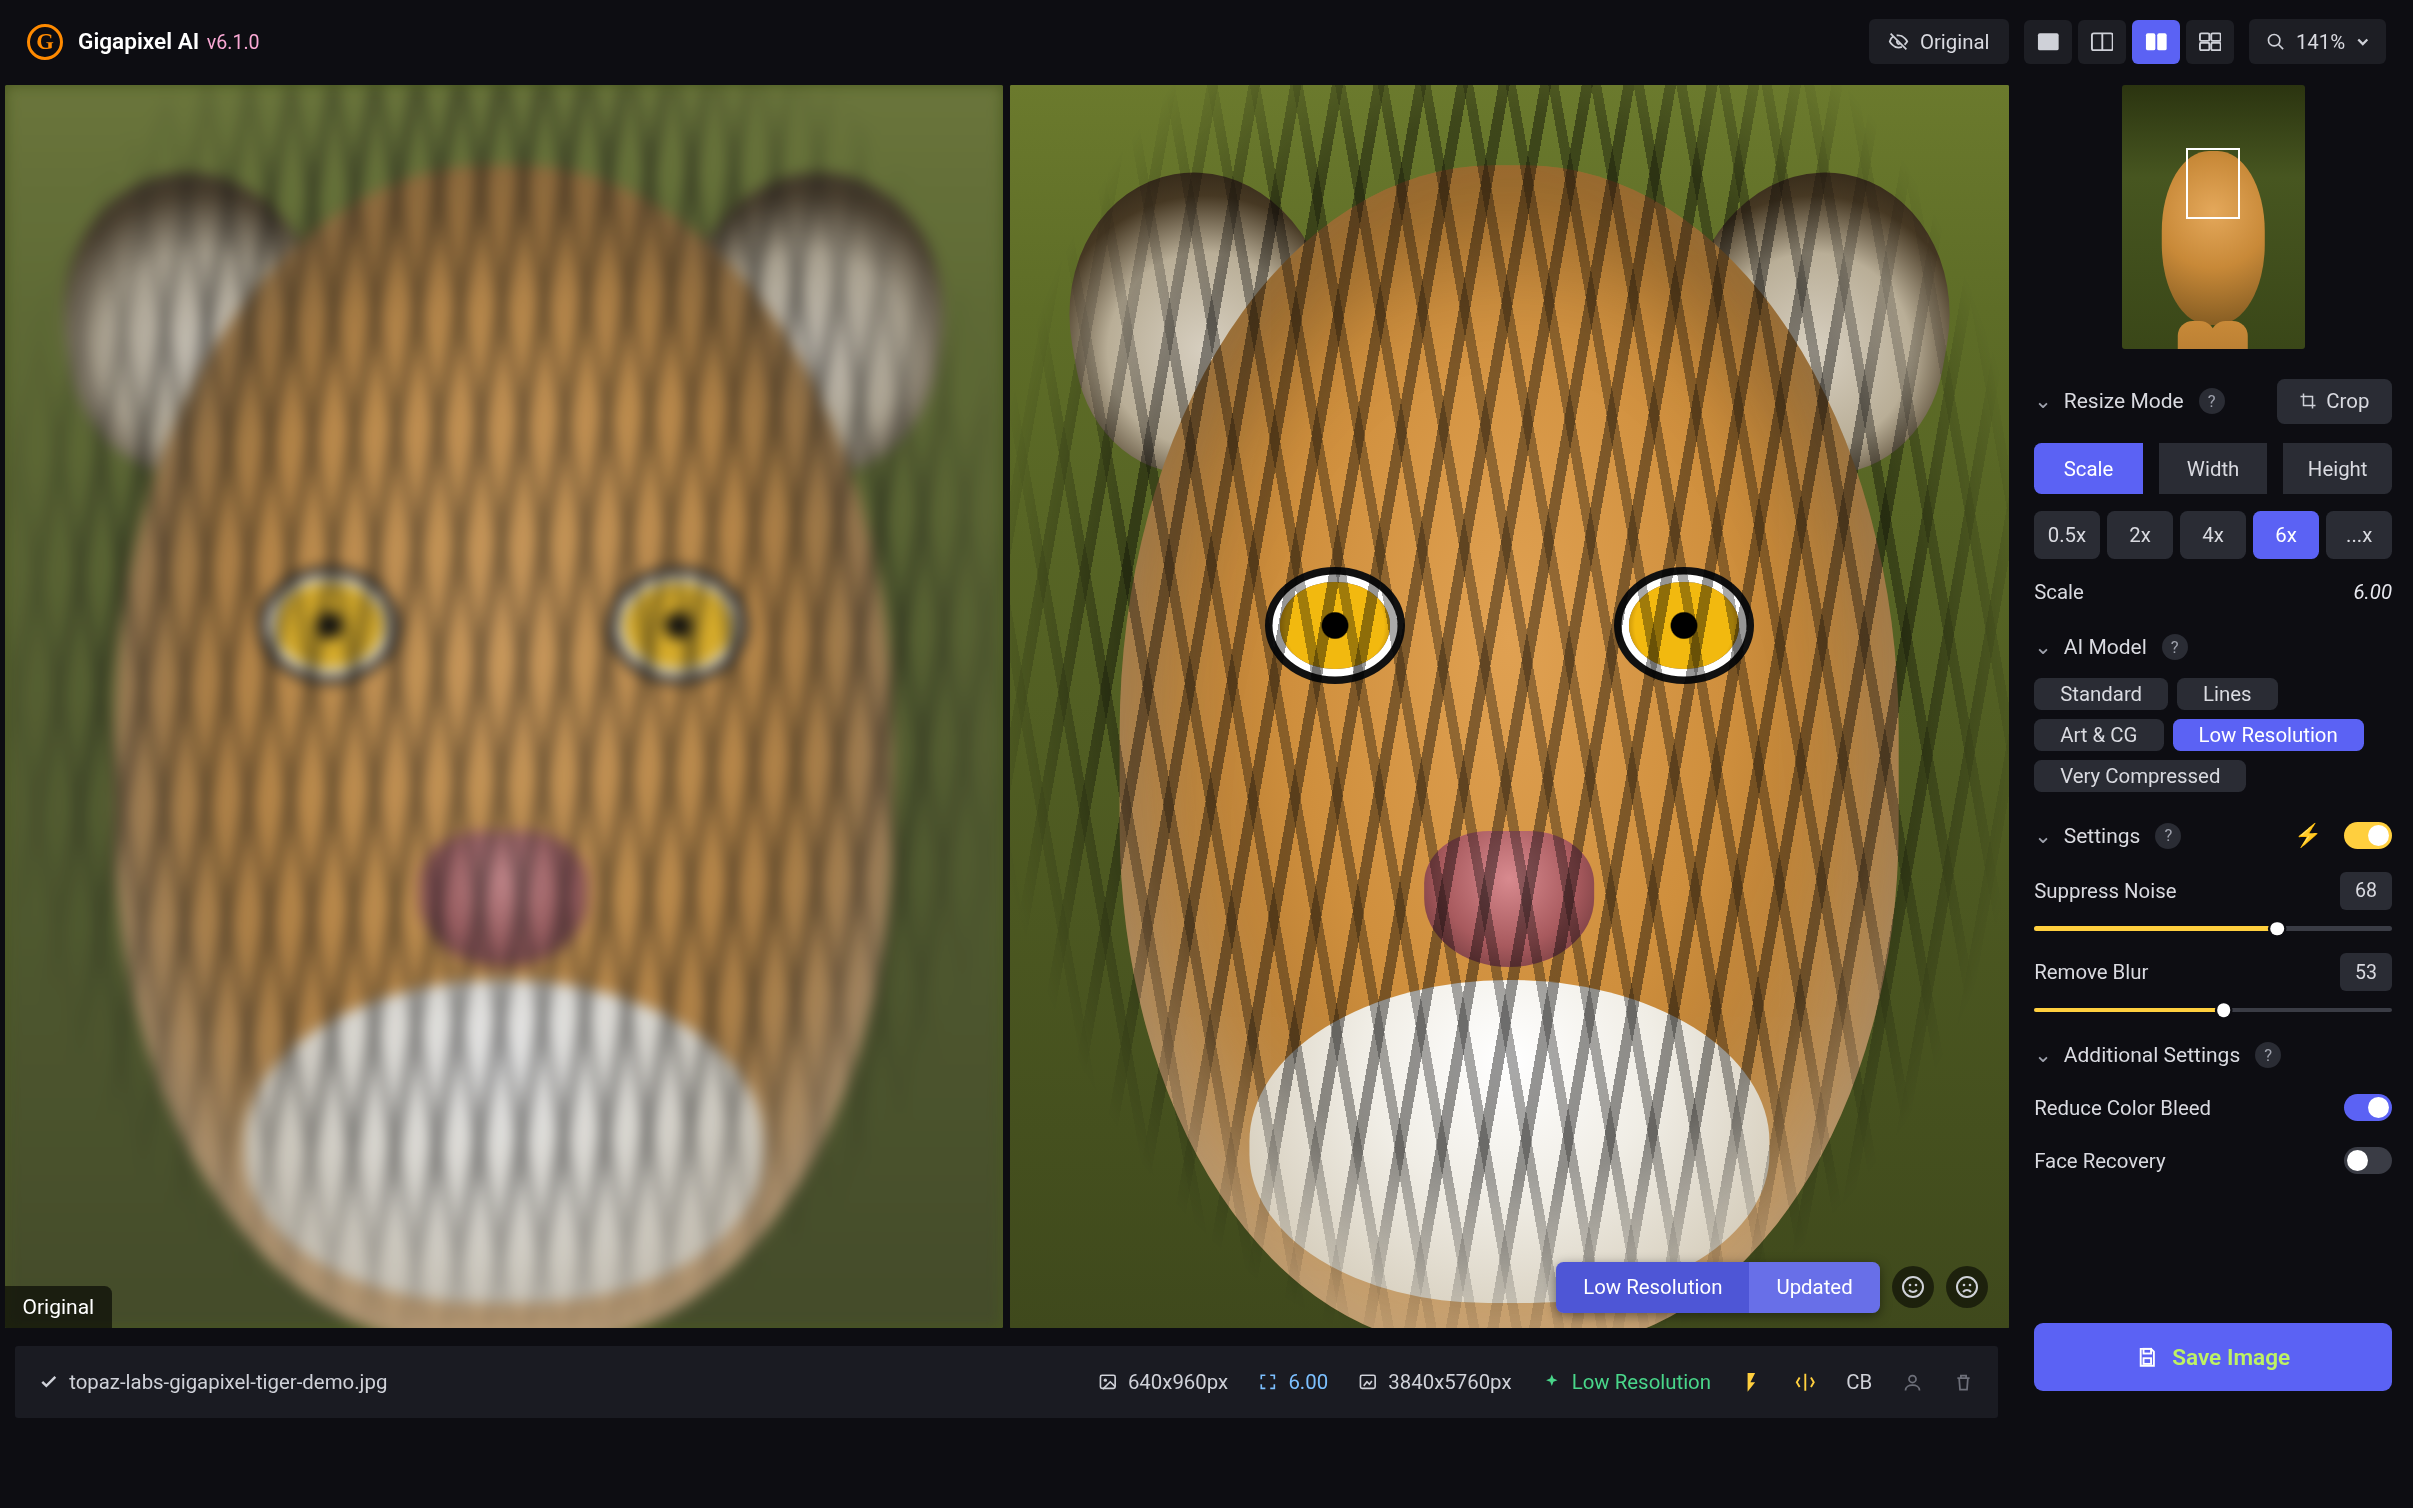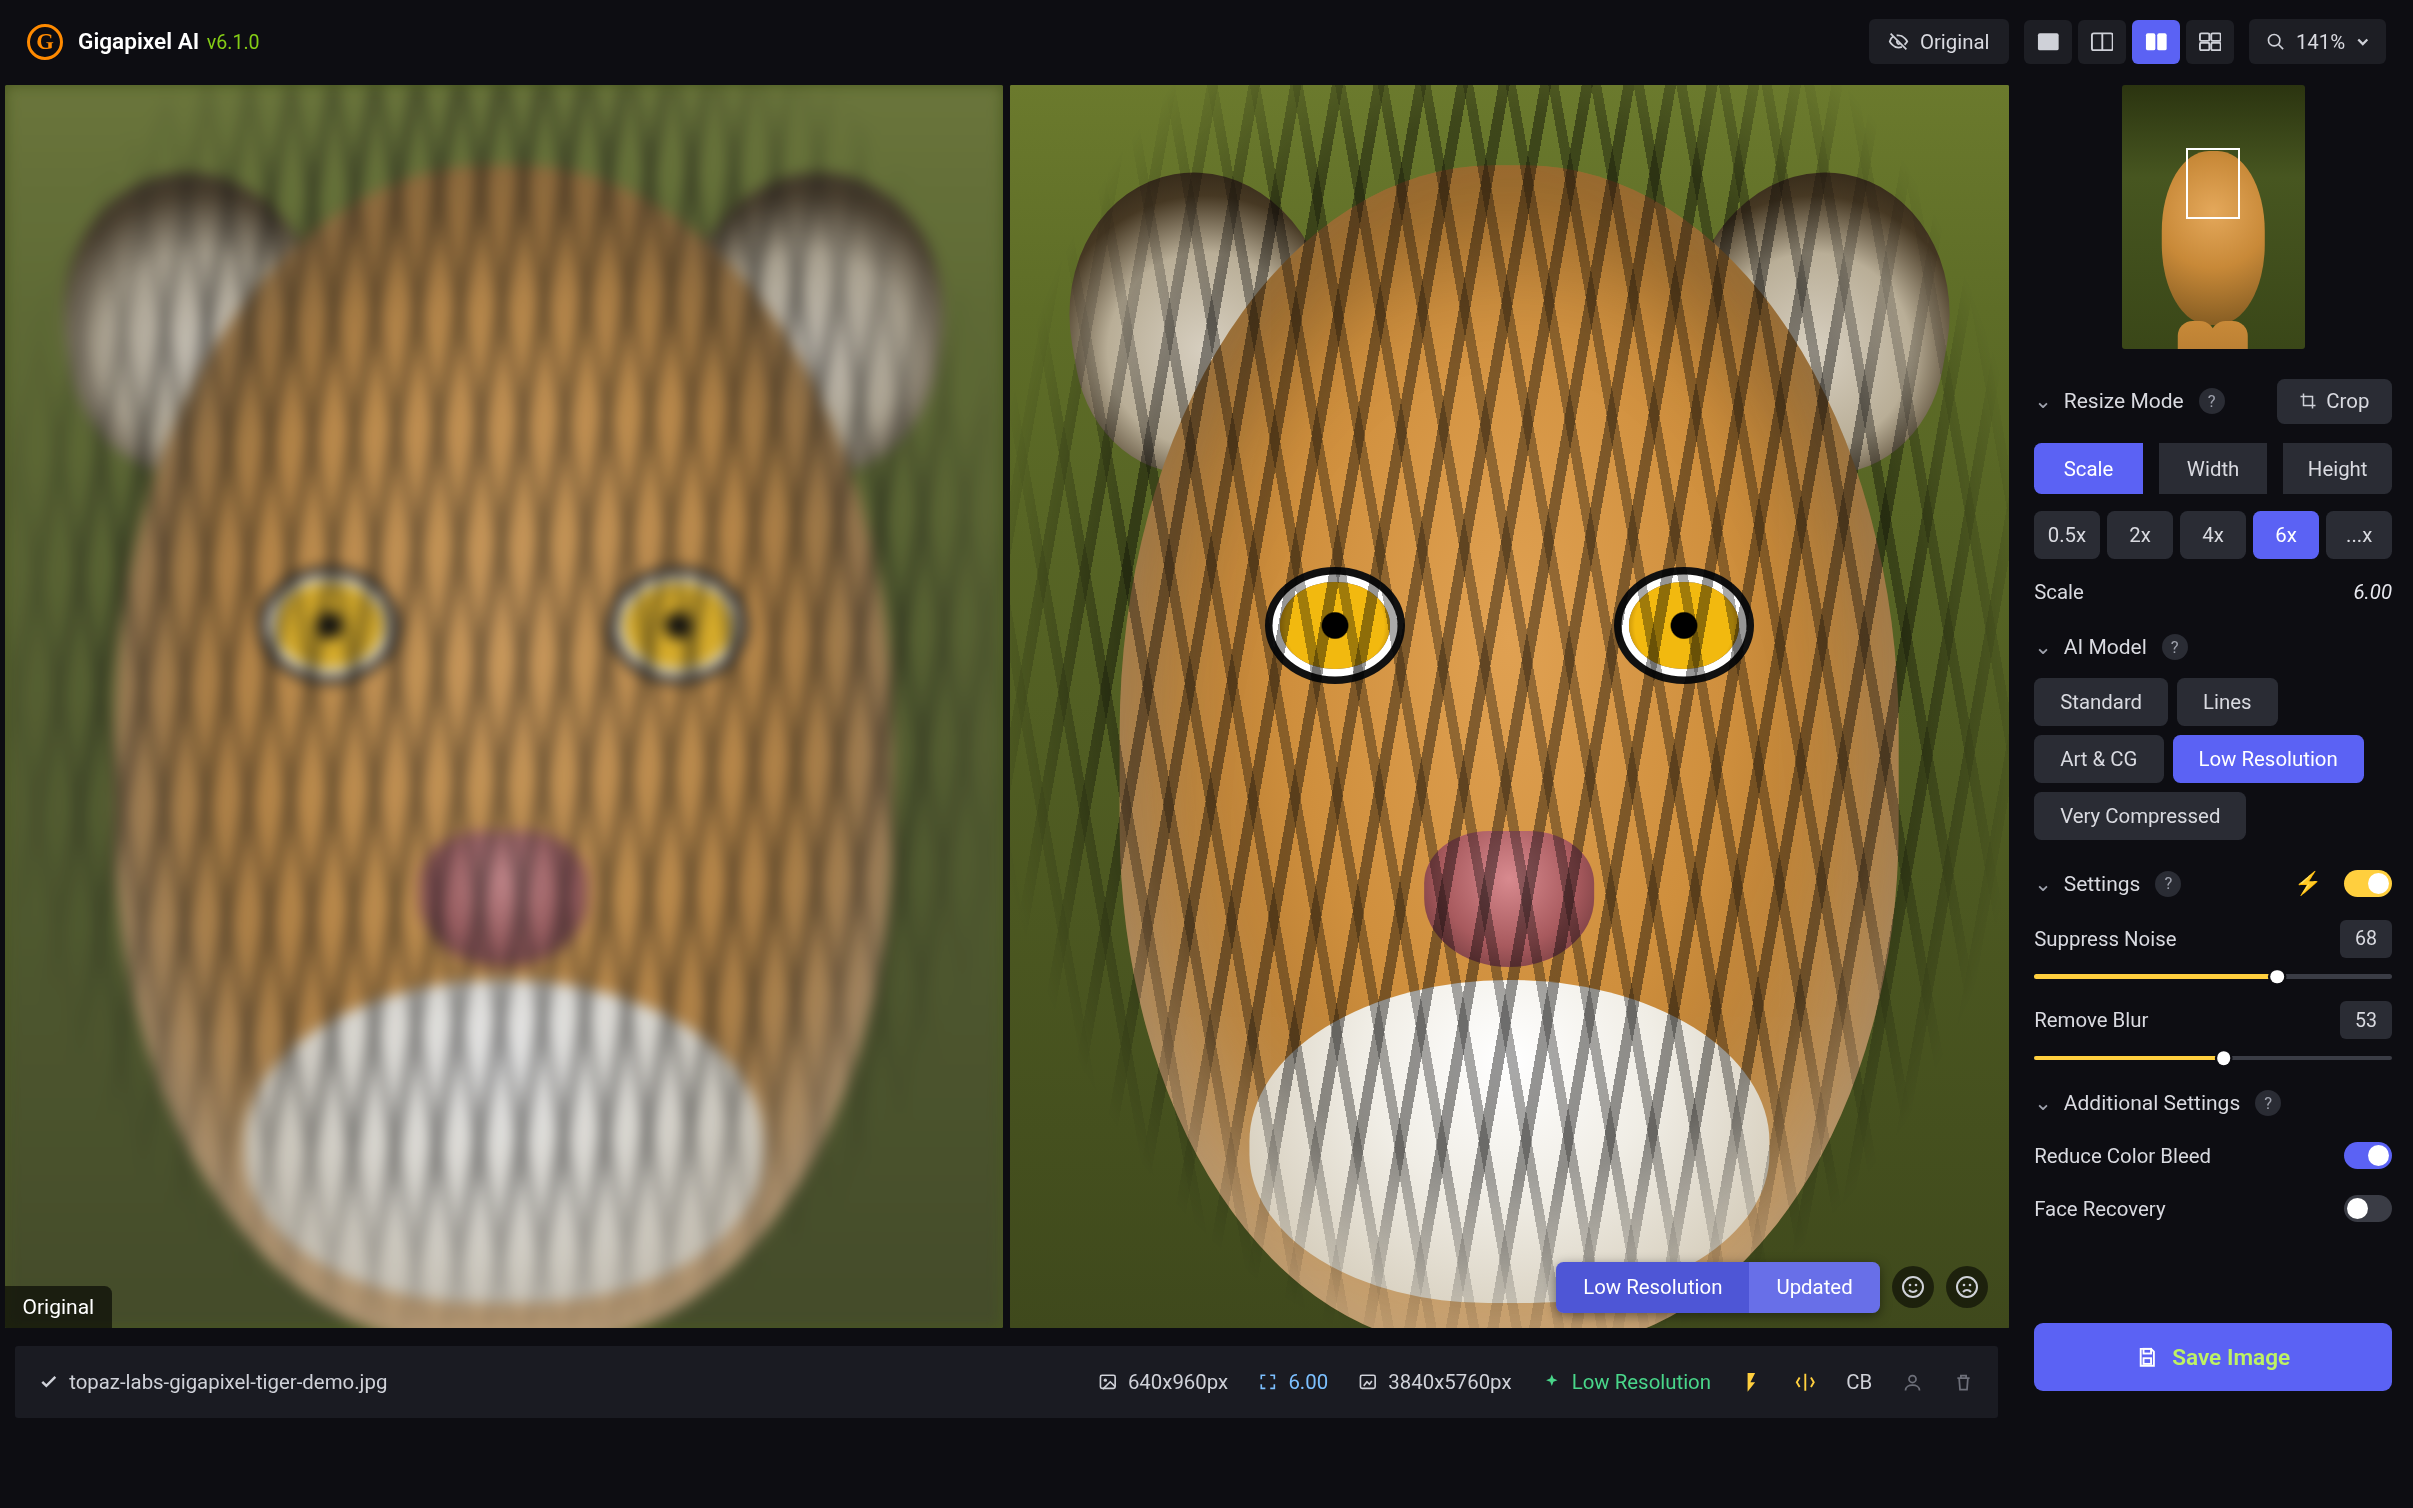--- a/index.html
+++ b/index.html
@@ -2,21 +2,21 @@
 <html style="font-size:12px"><head>
 <meta charset="utf-8">
 <style>
 * { margin: 0; padding: 0; box-sizing: border-box; }
 html, body { width: 2413px; height: 1508px; background: #0d0d12; font-family: -apple-system, BlinkMacSystemFont, "Segoe UI", Roboto, sans-serif; color: #d9dae0; overflow: hidden; }
 
 
 .topbar { height: 83px; display: flex; align-items: center; padding: 0 27px; gap: 15px; }
 .logo { width: 36px; height: 36px; border-radius: 50%; border: 3px solid #ff8a00; display: flex; align-items: center; justify-content: center; color: #ff8a00; font-weight: 800; font-size: 22.6px; font-family: Georgia, serif; }
 .app-title { font-size: 22.6px; font-weight: 600; color: #fff; }
-.app-ver { font-size: 19.6px; color: #84cc16; margin-left: 4.5px; }
+.app-ver { font-size: 19.6px; color: #f9a8d4; margin-left: 4.5px; }
 .top-spacer { flex: 1; }
 .btn-dark { background: #1d1e24; border-radius: 6px; display: flex; align-items: center; gap: 10.6px; padding: 10.6px 19.6px; font-size: 20.4px; color: #d9dae0; cursor: pointer; }
 .icon-row { display: flex; gap: 6px; background: transparent; }
 .icon-btn { width: 48px; height: 44px; background: #1d1e24; border-radius: 6px; display: flex; align-items: center; justify-content: center; cursor: pointer; }
 .icon-btn.active { background: #5b62f4; }
 .zoom-pill { background: #1d1e24; border-radius: 6px; display: flex; align-items: center; gap: 10.6px; padding: 10.6px 16.6px; font-size: 20.4px; cursor: pointer; }
 
 
 .main { display: flex; height: 1335px; }
 .viewer-col { width: 2014px; display: flex; flex-direction: column; }
@@ -80,21 +80,21 @@
 .seg .opt.active { background: #5b62f4; color: #fff; }
 
 .preset-row { display: flex; gap: 7.5px; margin-top: 16.6px; }
 .preset-row .p { flex: 1; text-align: center; padding: 12px 8px; background: #2a2c34; border-radius: 7.5px; font-size: 20.4px; cursor: pointer; }
 .preset-row .p.active { background: #5b62f4; color: #fff; }
 
 .kv { display: flex; justify-content: space-between; align-items: baseline; margin-top: 21px; font-size: 20.4px; }
 .kv .v { font-style: italic; color: #e7e8ee; }
 
 .model-grid { display: flex; flex-wrap: wrap; gap: 9px; margin-top: 18px; }
-.model-grid .m { padding: 12px 26px; background: #2a2c34; border-radius: 7.5px; font-size: 20.4px; cursor: pointer; }
+.model-grid .m { padding: 4px 26px; background: #2a2c34; border-radius: 7.5px; font-size: 20.4px; cursor: pointer; }
 .model-grid .m.active { background: #5b62f4; color: #fff; }
 
 .bolt { color: #ffcf3e; font-size: 22.6px; margin-right: 9px; }
 .toggle { width: 48px; height: 27px; border-radius: 15px; position: relative; cursor: pointer; }
 .toggle.on { background: #ffcf3e; } .toggle.on2 { background: #5b62f4; } .toggle.off { background: #3a3c45; }
 .toggle .knob { position: absolute; top: 3px; width: 21px; height: 21px; border-radius: 50%; background: #fff; }
 .toggle.on .knob, .toggle.on2 .knob { right: 3px; } .toggle.off .knob { left: 3px; }
 
 .slider-row { margin-top: 22.6px; }
 .slider-row .lab { display: flex; justify-content: space-between; align-items: center; font-size: 20.4px; }

